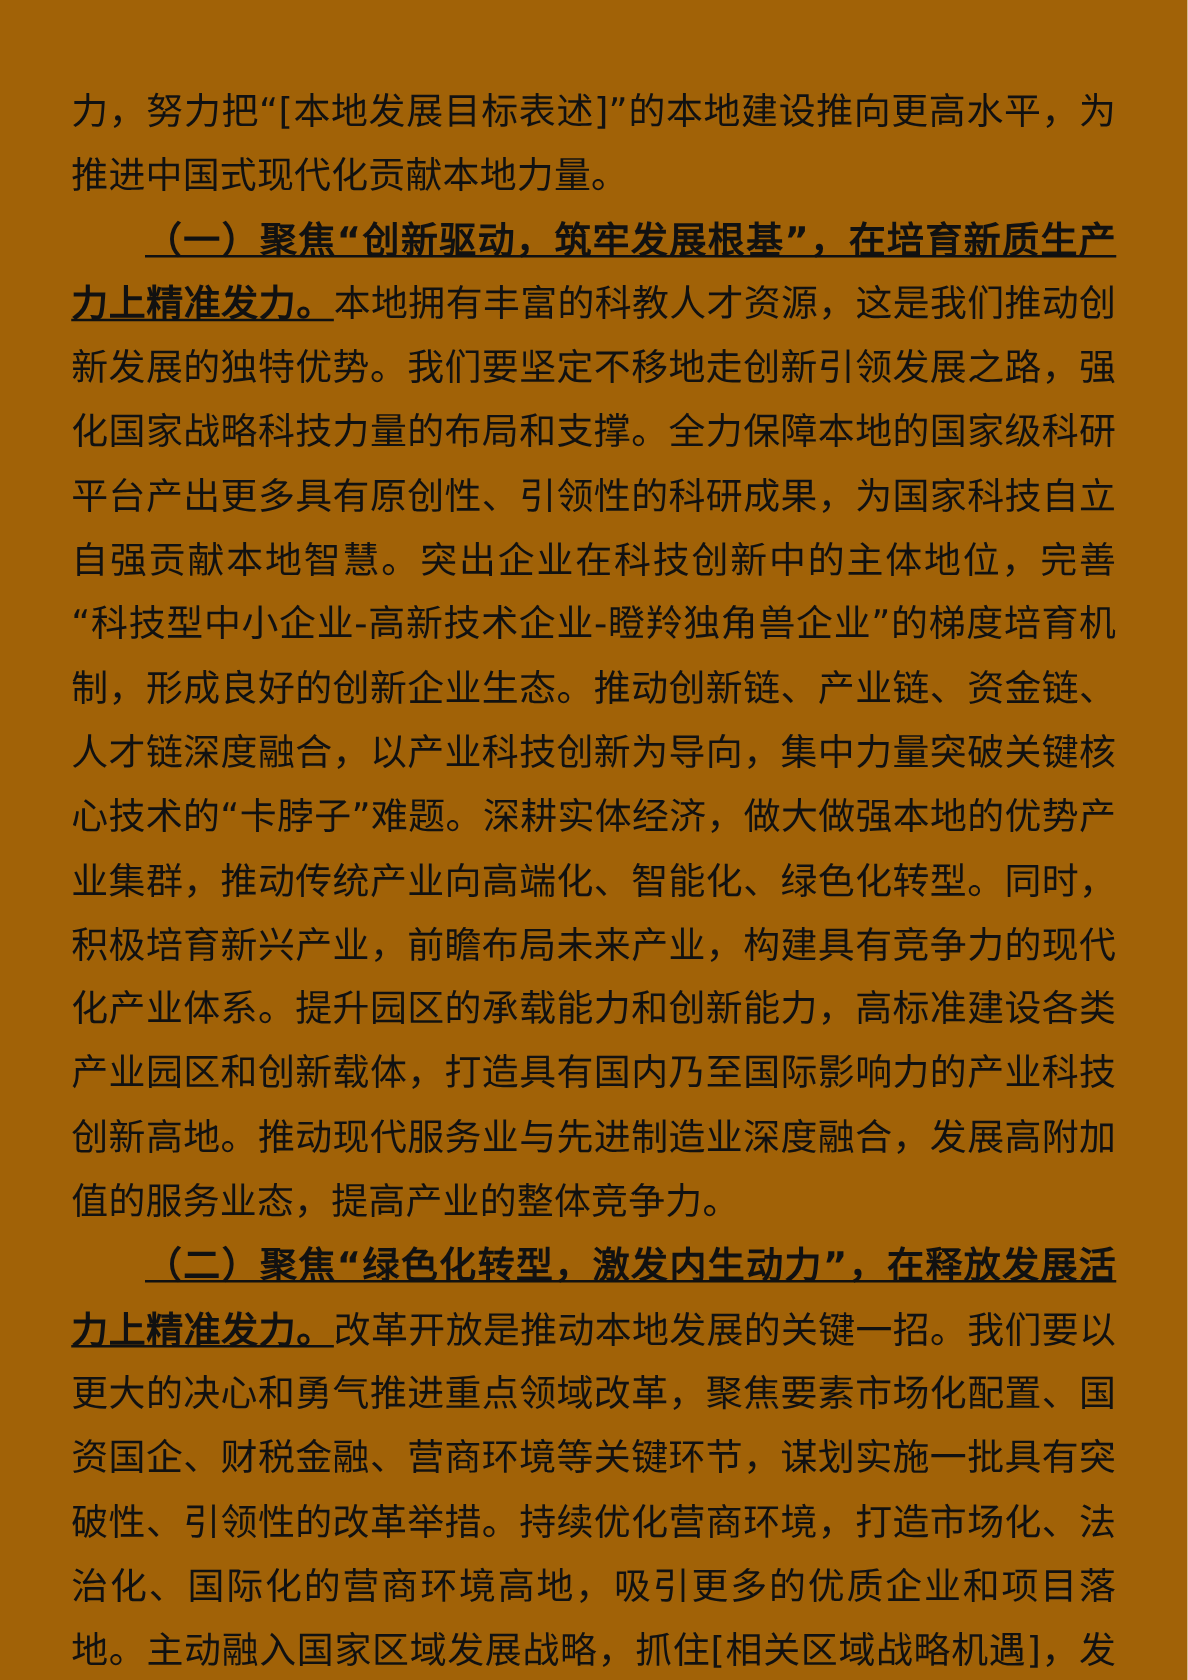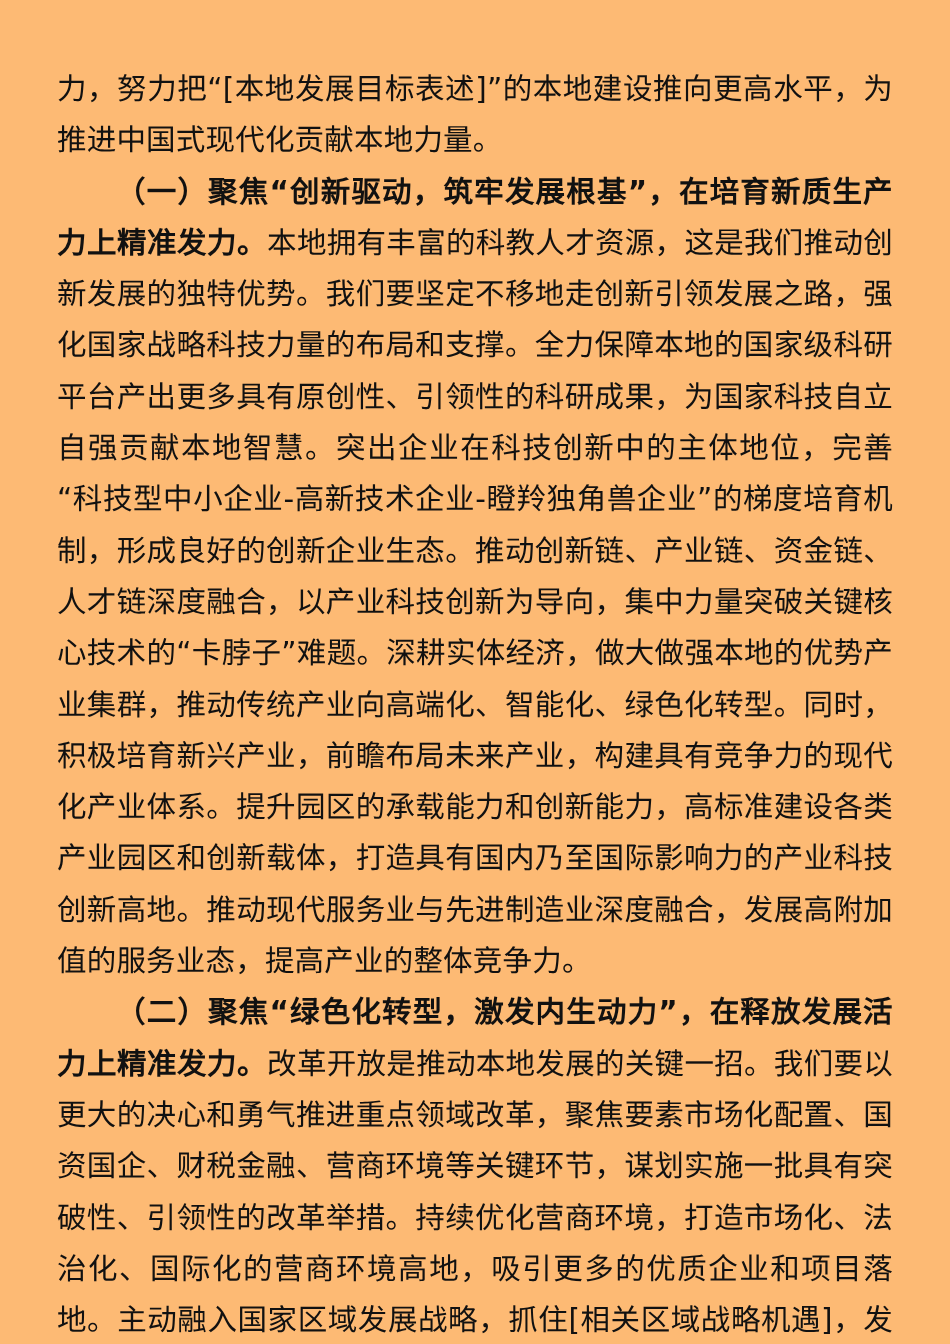--- a/index.html
+++ b/index.html
@@ -9,21 +9,21 @@
     background: #ffffff;
   }
   body {
     font-family: "DejaVu Sans", "Liberation Sans", sans-serif;
     color: #000000;
   }
   .page {
     position: relative;
     width: 950px;
     height: 1344px;
-    background: #fdba74;
+    background: #a16207;
     overflow: hidden;
     box-sizing: border-box;
   }
   .doc-body {
     position: absolute;
     left: 57px;
     top: 64px;
     width: 836px;
   }
   .para {
@@ -39,20 +39,21 @@
   }
   .para.indent {
     text-indent: 2em;
   }
   .para + .para {
     margin-top: 0;
   }
   .hd {
     font-weight: 700;
     letter-spacing: 0.4px;
+    text-decoration: underline;
   }
 </style>
 </head>
 <body>
 
 <div class="page">
   <div class="doc-body">
 
     <p class="para">
       <span class="body-text">力，努力把“[本地发展目标表述]”的本地建设推向更高水平，为推进中国式现代化贡献本地力量。</span>

